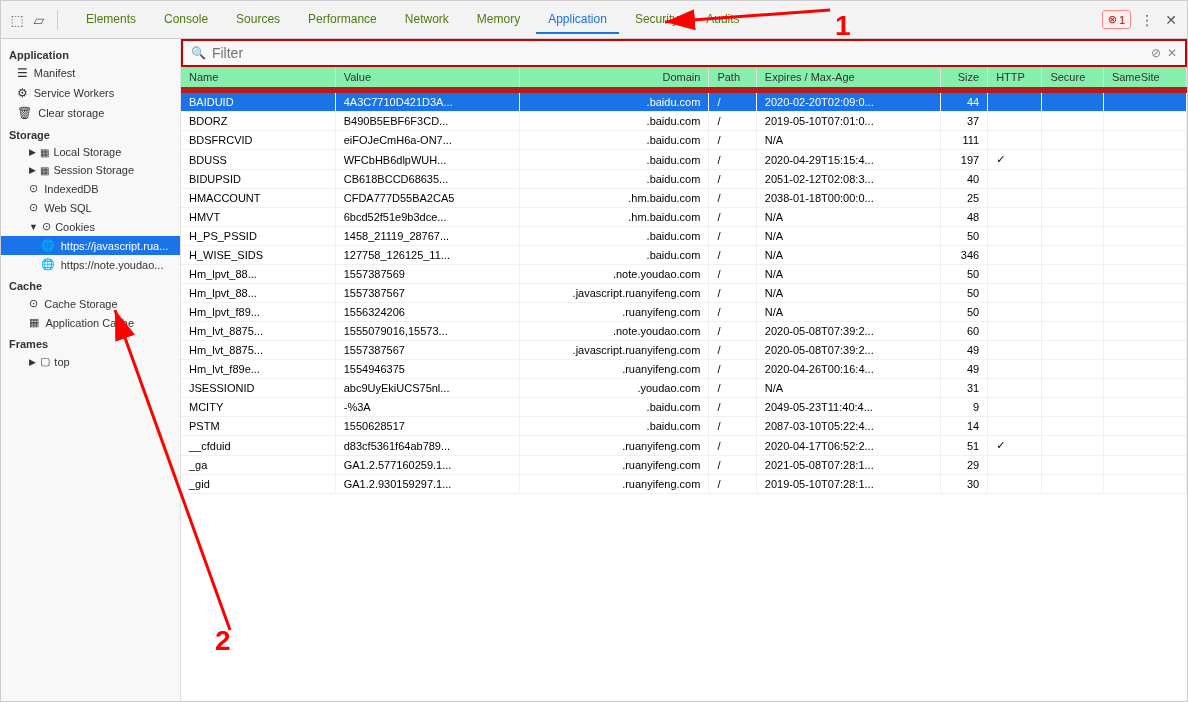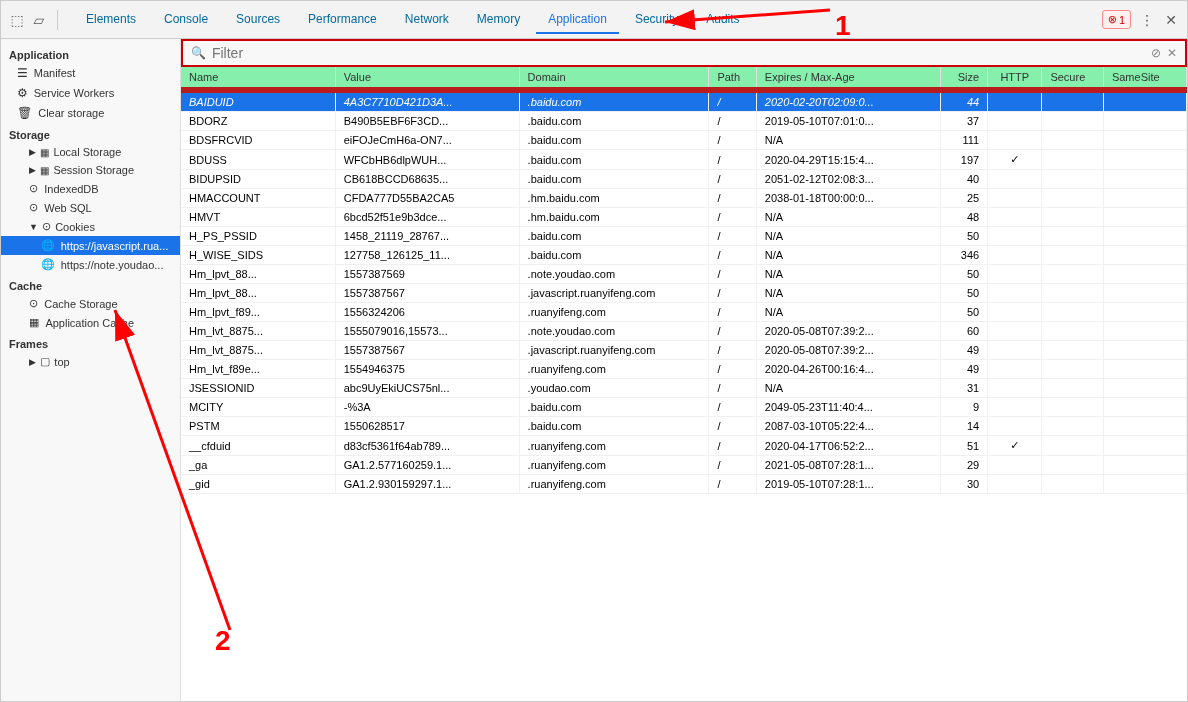--- a/index.html
+++ b/index.html
@@ -31,21 +31,21 @@
     .toolbar-icon {
       width: 16px; height: 16px; display: flex; align-items: center; justify-content: center;
       color: #5a5a5a; cursor: pointer; font-size: 14px;
     }
     .toolbar-divider {
       width: 1px; height: 20px; background: #ccc; margin: 0 4px;
     }
     .tab {
       padding: 6px 12px;
       font-size: 12px;
-      color: #0369a1;
+      color: #4d7c0f;
       cursor: pointer;
       border-bottom: 2px solid transparent;
       white-space: nowrap;
     }
     .tab.active {
       color: #1a73e8;
       border-bottom: 2px solid #1a73e8;
     }
     .toolbar-right {
       margin-left: auto;
@@ -145,36 +145,36 @@
       text-align: left;
       padding: 4px 8px;
       font-weight: 500;
       color: #333;
       border-right: 1px solid #e0e0e0;
       white-space: nowrap;
     }
     tbody tr {
       border-bottom: 1px solid #f0f0f0;
     }
-    tbody tr.selected { background: #1a73e8; color: #fff; font-style: italic; }
+    tbody tr.selected { background: #1a73e8; color: #fff; }
     tbody td {
       padding: 3px 8px;
       border-right: 1px solid #f0f0f0;
       white-space: nowrap;
       overflow: hidden;
       text-overflow: ellipsis;
       max-width: 200px;
     }
     .col-name { width: 130px; }
     .col-value { width: 155px; }
-    .col-domain { width: 160px; }
+    .col-domain { width: 160px; text-align: right; }
     .col-path { width: 40px; }
     .col-expires { width: 155px; }
     .col-size { width: 40px; text-align: right; }
-    .col-http { width: 40px; text-align: center; }
+    .col-http { width: 40px; text-align: left; }
     .col-secure { width: 50px; text-align: left; }
     .col-samesite { width: 70px; }
 
     
     .overlay {
       position: absolute;
       top: 0; left: 0;
       width: 1188px; height: 702px;
       pointer-events: none;
       z-index: 100;

